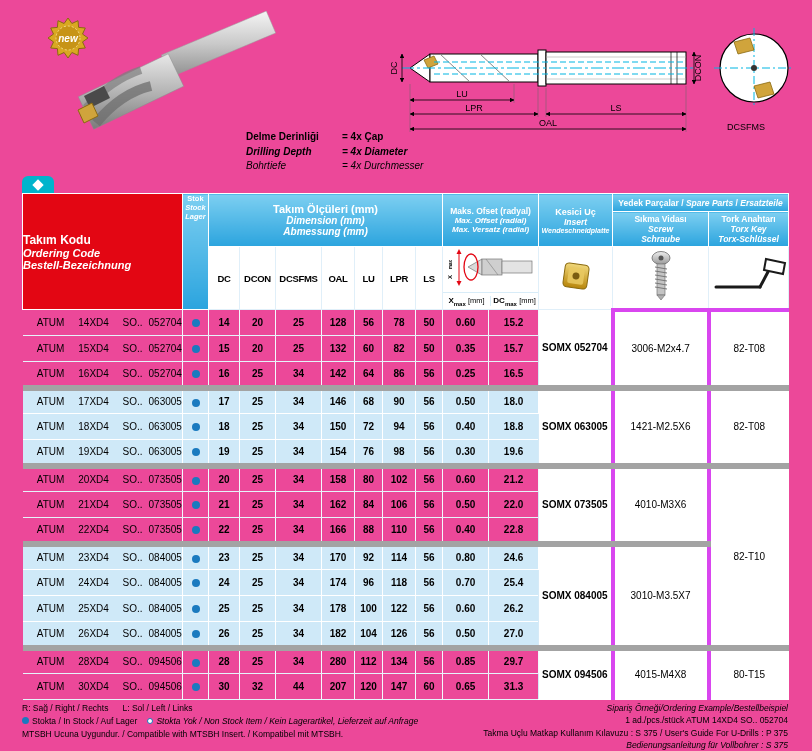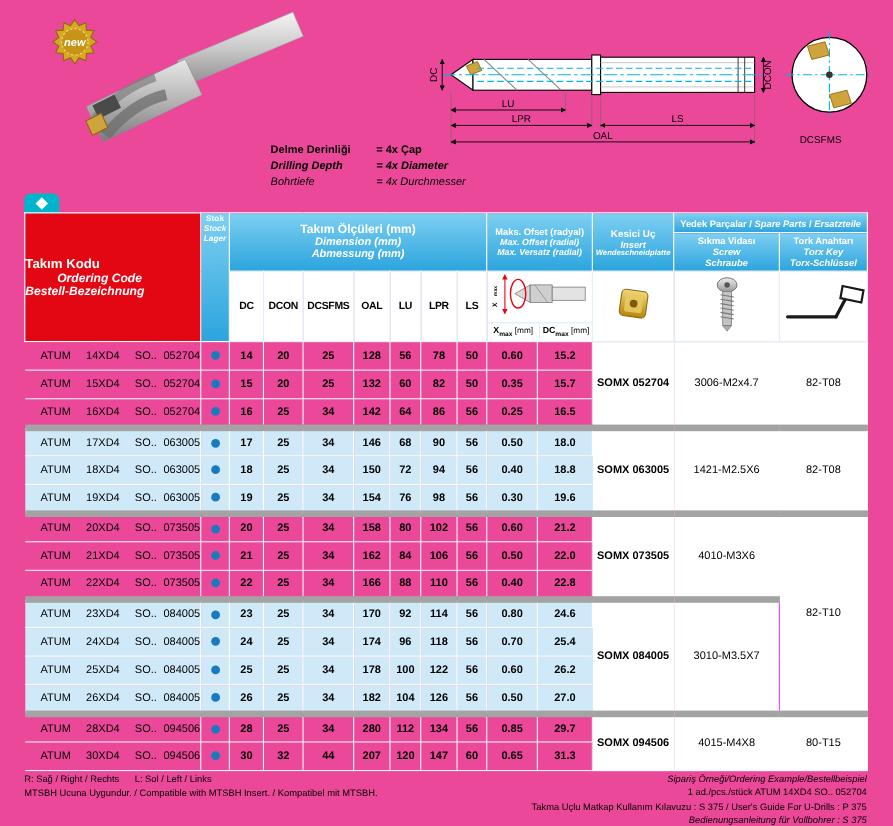--- a/index.html
+++ b/index.html
@@ -23,21 +23,21 @@
   .tab .diamond { position:absolute; left:12px; top:5px; width:8px; height:8px; background:#fff; transform:rotate(45deg); }
 
   
   table.catalog { position:absolute; left:22px; top:193px; width:766px; border-collapse:collapse; table-layout:fixed; }
   .catalog th, .catalog td { padding:0; font-family:"Liberation Sans", sans-serif; }
 
   .h-blue { background:linear-gradient(180deg,#7dcff1 0%,#2ba4de 100%); color:#fff; text-align:center;
             vertical-align:middle; border:1px solid #fff; }
   .h-code { background:#e30613; color:#fff; text-align:left; vertical-align:middle; padding-left:10px; border:1px solid #fff; }
   .hc1 { font-size:12px; font-weight:bold; }
-  .hc2 { font-size:11px; font-weight:bold; font-style:italic;padding-left:29px; }
+  .hc2 { font-size:11px; font-weight:bold; font-style:italic; }
   .hc3 { font-size:11px; font-style:italic; }
 
   .h-stock { vertical-align:top; padding-top:16px; }
   .hs1 { font-size:7.5px; font-weight:bold; }
   .hs2 { font-size:7.5px; font-style:italic; }
 
   .hd1 { font-size:11px; font-weight:bold; }
   .hd2 { font-size:10px; font-weight:bold; font-style:italic; }
   .hd3 { font-size:10px; font-style:italic; }
 
@@ -76,21 +76,21 @@
   tr.sw .bg-cell { border-bottom-color:#e6f3fb; border-right-color:#f2f9fd; }
   tr.gs td { border-top:6px solid #a3a3a3; }
 
   td.c-code { text-align:left; padding-left:8px; font-weight:normal; font-size:10.5px; }
   .cp { display:inline-block; }
   .p1 { width:40px; } .p2 { width:46px; } .p3 { width:32px; }
   .dot { display:inline-block; width:8px; height:8px; border-radius:50%; background:#1a7abf; vertical-align:middle; }
   td.c-dim, td.c-x { font-weight:bold; }
   td.c-ins { background:#fff; font-weight:bold; font-size:9.5px; white-space:nowrap;
              border:1px solid #d5eaf7; }
-  td.c-scr, td.c-tor { background:#fff; font-size:10.5px; border:1px solid #d946ef; }
+  td.c-scr, td.c-tor { background:#fff; font-size:10.5px; border:4px solid #d946ef; }
 
   
   .footer { position:absolute; left:22px; top:702px; width:766px; display:flex; justify-content:space-between; }
   .f-left { font-size:8.5px; line-height:1.55; }
   .f-right { font-size:8.5px; line-height:1.45; text-align:right; }
   .f-it { font-style:italic; }
   .leg-dot { display:inline-block; width:7px; height:7px; border-radius:50%; background:#1a7abf; margin:0 3px 0 0; }
   .leg-ring { display:inline-block; width:6px; height:6px; border-radius:50%; border:1.5px solid #1a7abf; background:#fff; margin:0 3px 0 10px; }
   .gap { display:inline-block; width:14px; }
 </style>
@@ -535,20 +535,23 @@
           <td class="c-x bg-cell">31.3</td>
         </tr>
       </tbody>
   </table>
 
   <div class="footer">
     <div class="f-left">
       <div>
         <span>R: Sağ / Right / Rechts</span><span class="gap"></span><span>L: Sol / Left / Links</span>
       </div>
+      <div>
+        <span class="leg-dot"></span><span>Stokta / In Stock / Auf Lager</span><span class="leg-ring"></span><span class="f-it">Stokta Yok / Non Stock Item / Kein Lagerartikel, Lieferzeit auf Anfrage</span>
+      </div>
       <div>MTSBH Ucuna Uygundur. / Compatible with MTSBH Insert. / Kompatibel mit MTSBH.</div>
     </div>
     <div class="f-right">
       <div class="f-it">Sipariş Örneği/Ordering Example/Bestellbeispiel</div>
       <div>1 ad./pcs./stück  ATUM 14XD4 SO.. 052704</div>
       <div>Takma Uçlu Matkap Kullanım Kılavuzu : S 375 / User's Guide For U-Drills : P 375</div>
       <div class="f-it">Bedienungsanleitung für Vollbohrer : S 375</div>
     </div>
   </div>
 

